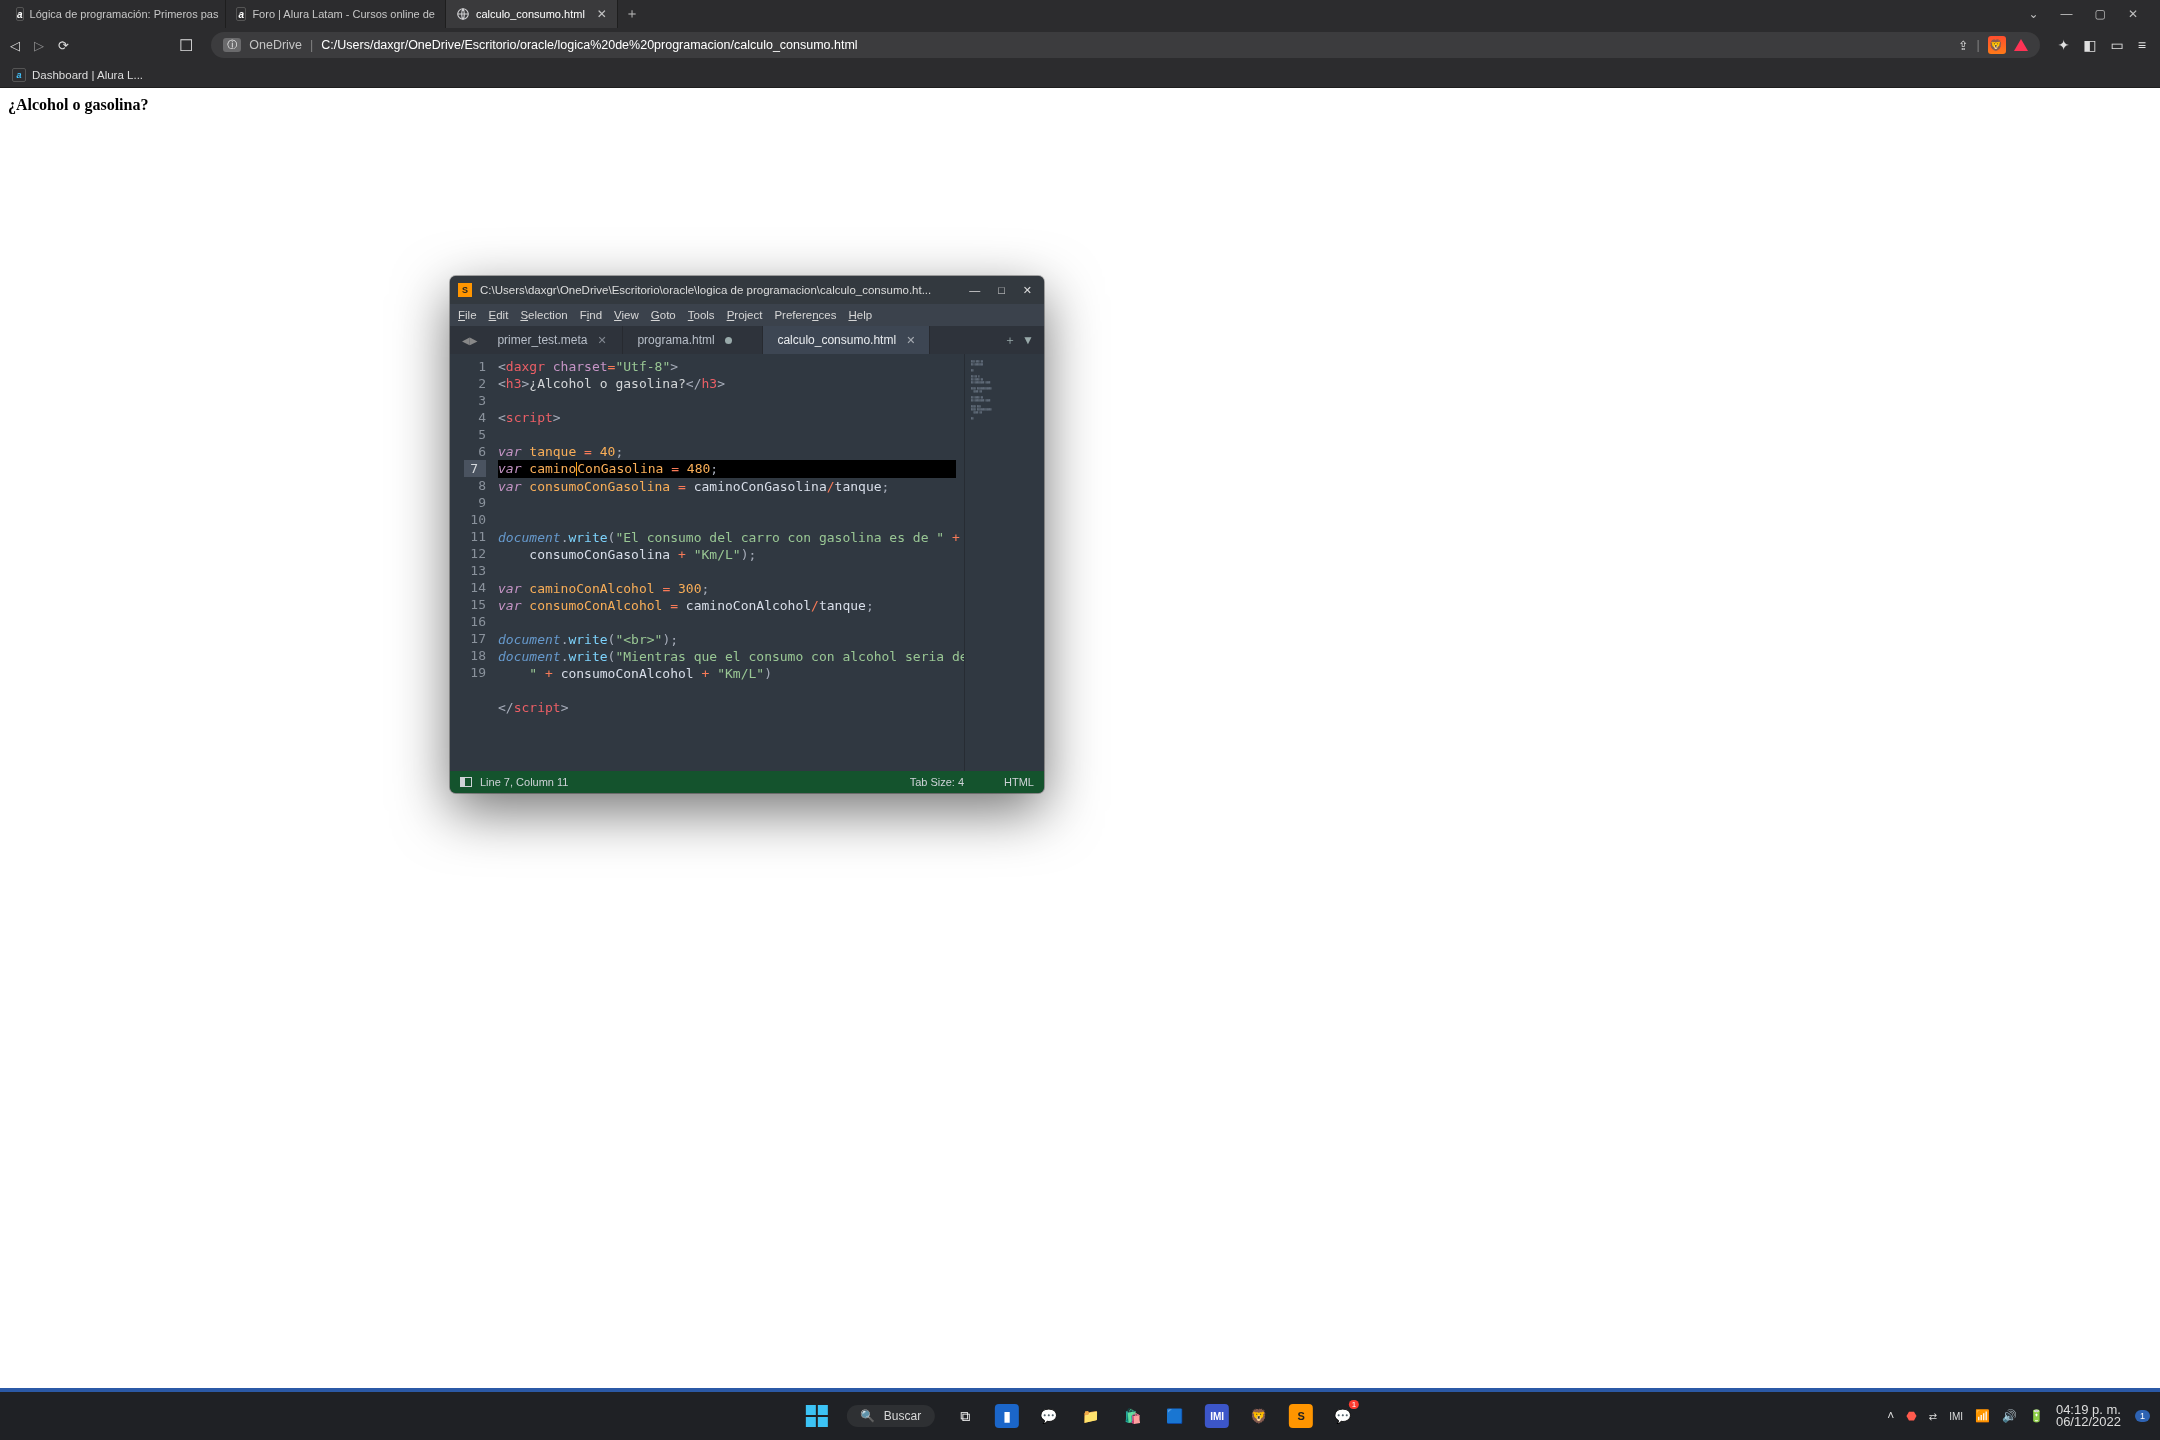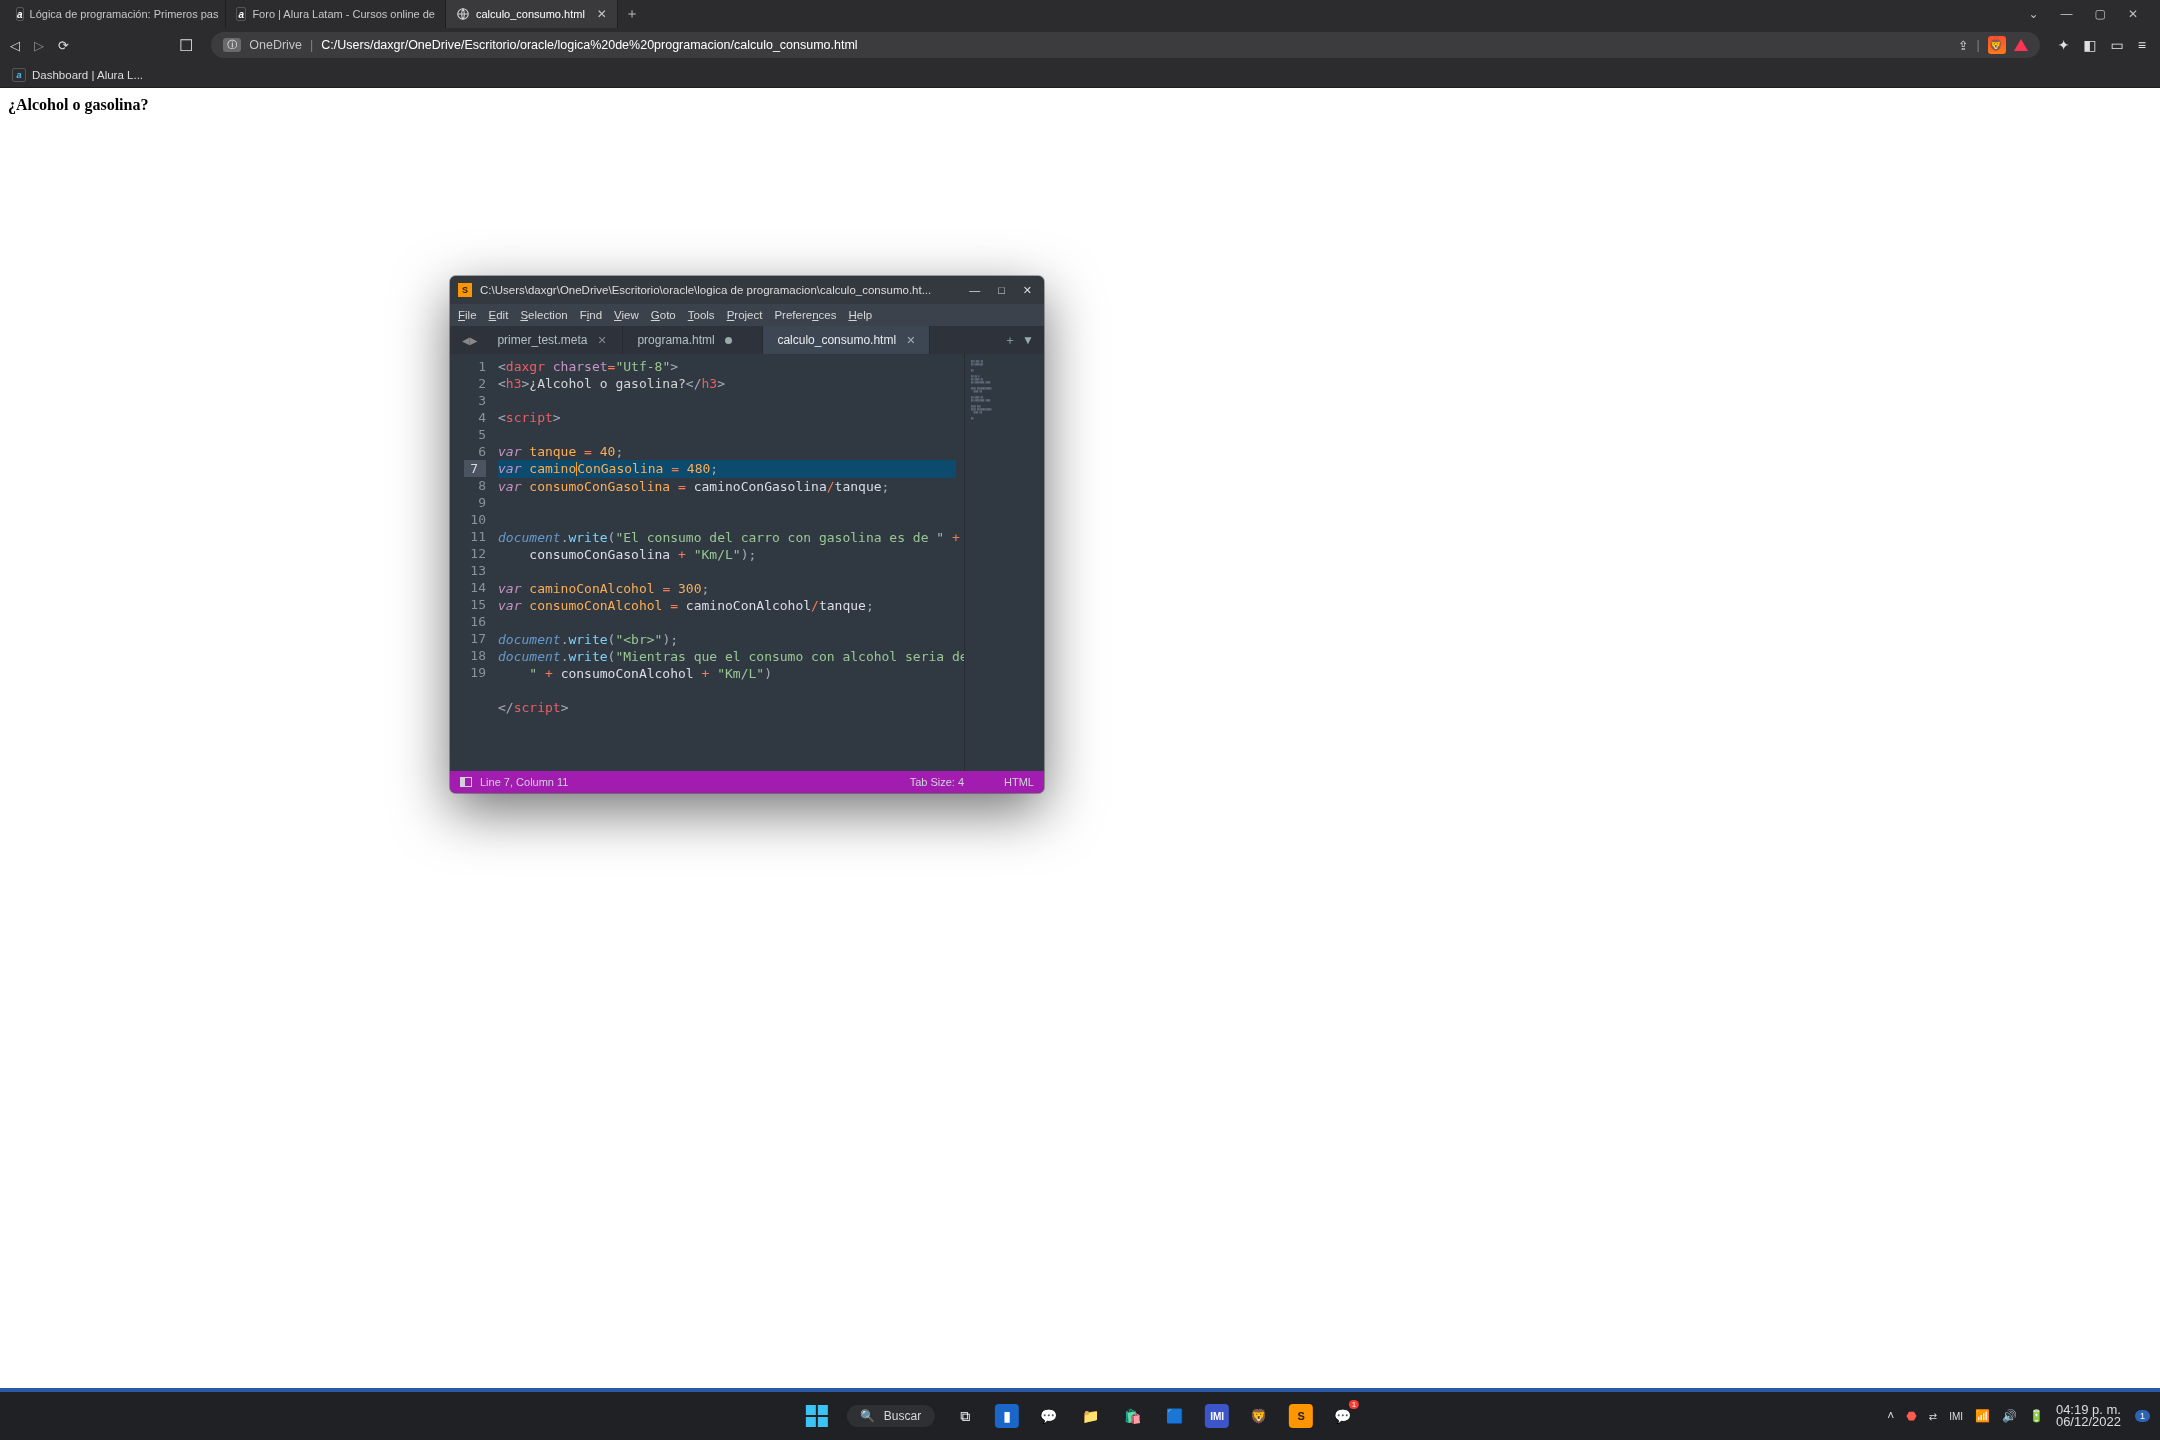--- a/index.html
+++ b/index.html
@@ -49,23 +49,23 @@
 .ed-tab.active{background:#3d4653;color:#e9ecef}
 .ed-tab .close{opacity:.6;font-size:11px}
 .ed-tab .dot{width:7px;height:7px;background:#9aa;border-radius:50%}
 .ed-tabs .right-tab-icons{margin-left:auto;display:flex;align-items:center;gap:6px;color:#9aa;font-size:12px;padding:0 10px}
 
 .ed-body{display:flex;background:#303841;font-family:Consolas,Menlo,monospace;font-size:13px;line-height:17px;position:relative}
 .gutter{background:#303841;color:#8a929c;text-align:right;padding:4px 8px 4px 14px;user-select:none}
 .gutter .ln{width:22px}
 .gutter .ln.active{background:#4a5360;color:#d6d9dc;margin-right:-8px;padding-right:8px}
 .code{flex:1;padding:4px 8px 4px 4px;color:#d4d7d9;white-space:pre;overflow:auto}
-.code .hl-line{background:#0c4a6e;display:inline-block;width:100%}
+.code .hl-line{background:#000000;display:inline-block;width:100%}
 .minimap{width:80px;background:#303841;border-left:1px solid #272c33;padding:6px 6px;font-size:2px;line-height:3px;color:#5f6a77;white-space:pre;overflow:hidden}
-.ed-status{height:22px;background:#a21caf;display:flex;align-items:center;font-size:11px;color:#cfd3d8;padding:0 10px}
+.ed-status{height:22px;background:#14532d;display:flex;align-items:center;font-size:11px;color:#cfd3d8;padding:0 10px}
 .ed-status .sp{flex:1}
 .panel-icon{width:12px;height:10px;border:1px solid #cfd3d8;margin-right:8px;position:relative}
 .panel-icon::before{content:"";position:absolute;left:0;top:0;bottom:0;width:4px;background:#cfd3d8}
 
 
 .tk-tag{color:#ec5f66}
 .tk-attr{color:#c695c6}
 .tk-str{color:#99c794}
 .tk-kw{color:#c695c6;font-style:italic}
 .tk-var{color:#f9ae58}

